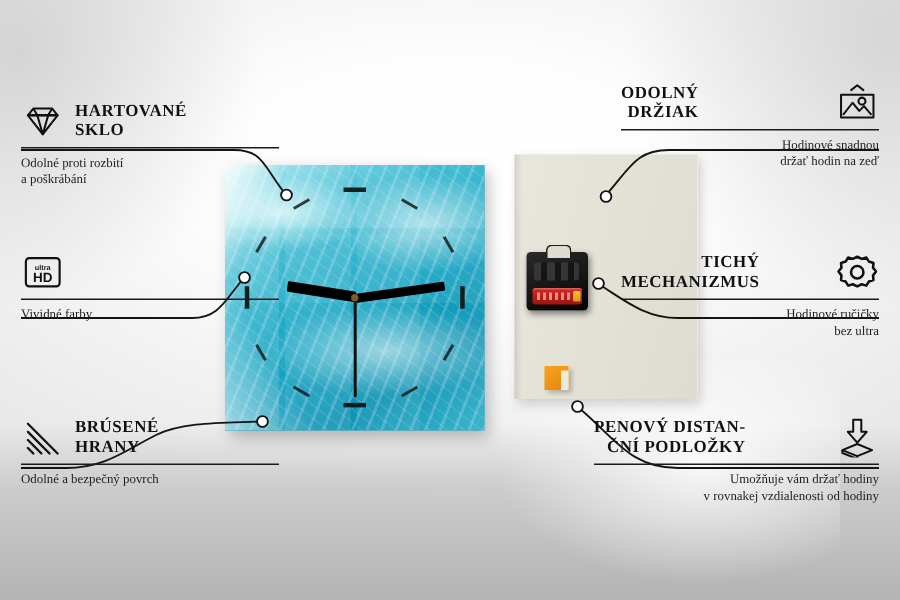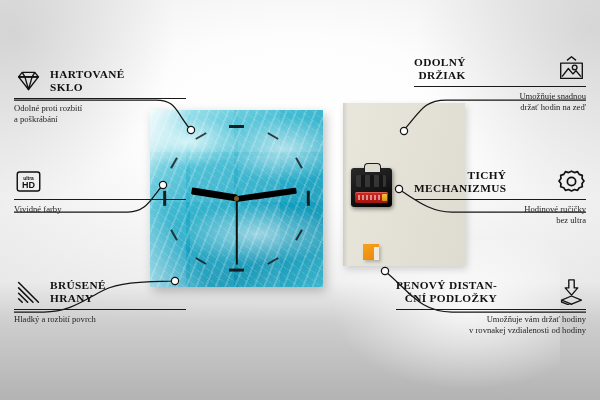--- a/index.html
+++ b/index.html
@@ -216,40 +216,40 @@
           <line x1="5" y1="17" x2="15" y2="27"></line>
           <line x1="5" y1="23" x2="9" y2="27"></line>
         </g>
       </svg>
       <div>
         <div class="co-title">BRÚSENÉ</div>
         <div class="co-title">HRANY</div>
       </div>
     </div>
     <div class="co-rule"></div>
-    <div class="co-desc">Hladký a rozbití povrch</div>
+    <div class="co-desc">Odolné a bezpečný povrch</div>
   </div>
 
   <div class="callout right" style="left:414px;top:55px;">
     <div class="co-head">
       <div>
         <div class="co-title">ODOLNÝ</div>
         <div class="co-title">DRŽIAK</div>
       </div>
       <svg class="co-ico" viewBox="0 0 32 30">
         <g fill="none" stroke="#111" stroke-width="1.5" stroke-linejoin="round">
           <rect x="4" y="9" width="24" height="17"></rect>
           <path d="M11,6 L16,2 L21,6"></path>
           <path d="M5.5,24 L12.5,15 L17.5,21 L21,17.5 L26.5,24"></path>
           <circle cx="19.5" cy="13.8" r="2.6"></circle>
         </g>
       </svg>
     </div>
     <div class="co-rule"></div>
-    <div class="co-desc">Umožňuje snadnou</div>
+    <div class="co-desc">Hodinové snadnou</div>
     <div class="co-desc">držať hodin na zeď</div>
   </div>
 
   <div class="callout right" style="left:414px;top:168px;">
     <div class="co-head">
       <div>
         <div class="co-title">TICHÝ</div>
         <div class="co-title">MECHANIZMUS</div>
       </div>
       <svg class="co-ico" viewBox="0 0 32 30">

